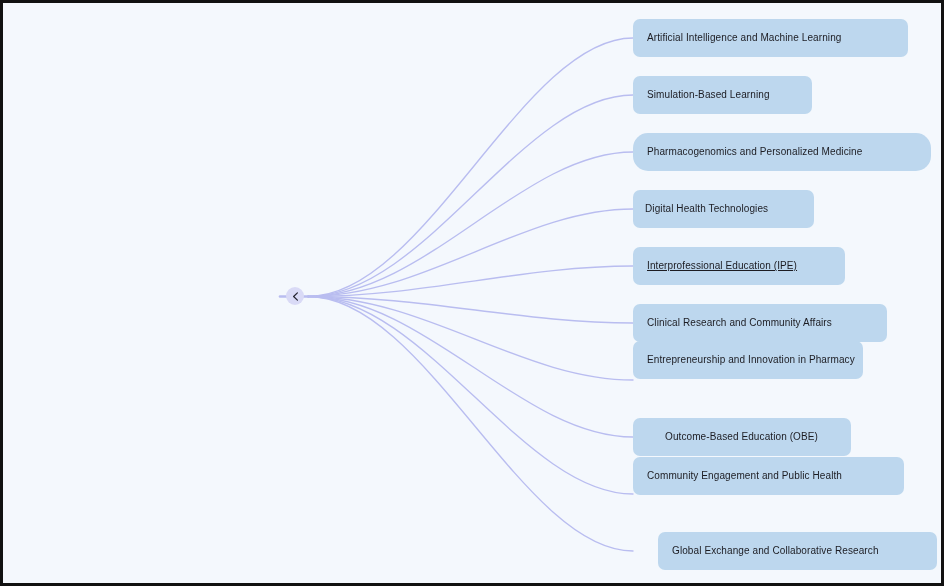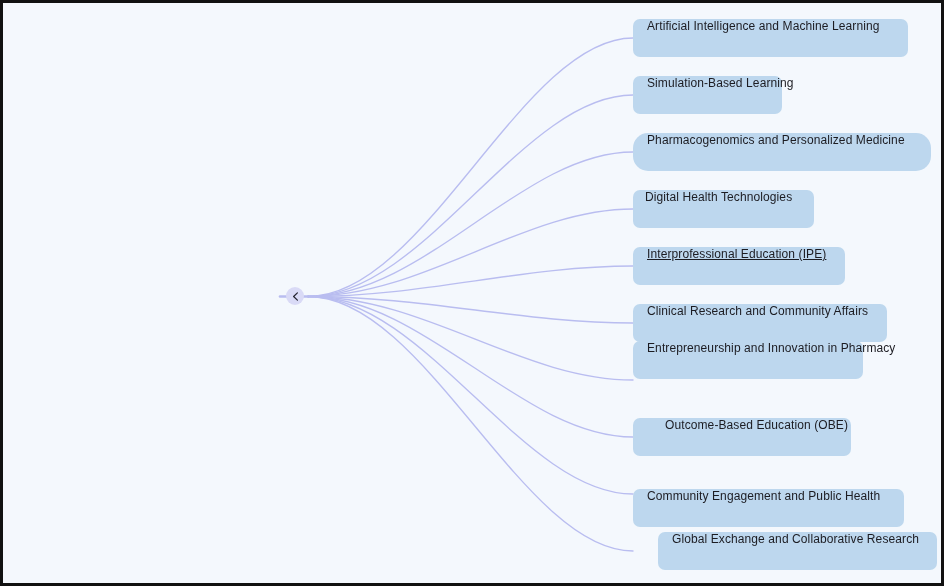--- a/index.html
+++ b/index.html
@@ -37,22 +37,23 @@
     top: 0;
     width: 944px;
     height: 586px;
     pointer-events: none;
   }
 
   .node {
     position: absolute;
     box-sizing: border-box;
     display: flex;
+    align-items: center;
     border-radius: 7px;
-    font-size: 12px;
+    font-size: 10px;
     line-height: 1.2;
     color: #1c1c22;
     letter-spacing: 0.1px;
     white-space: nowrap;
   }
 
   #root-node {
     left: 11px;
     top: 274px;
     height: 39px;
@@ -111,42 +112,42 @@
     <div id="root-toggle">
       <svg width="7" height="9" viewBox="0 0 7 9">
         <path d="M5.4 0.9 L1.6 4.5 L5.4 8.1" fill="none" stroke="#23232f" stroke-width="1.2" stroke-linecap="round" stroke-linejoin="round"></path>
       </svg>
     </div>
 
     <div id="child-nodes">
         <div class="node child-node" style="top: 16px; width: 275px; background: rgb(189, 215, 238);">
           <span>Artificial Intelligence and Machine Learning</span>
         </div>
-        <div class="node child-node" style="top: 73px; width: 149px; background: rgb(189, 215, 238);">
+        <div class="node child-node" style="top: 73px; width: 179px; background: rgb(189, 215, 238);">
           <span>Simulation-Based Learning</span>
         </div>
         <div class="node child-node" style="top: 130px; width: 298px; background: rgb(189, 215, 238); border-radius: 15px;">
           <span>Pharmacogenomics and Personalized Medicine</span>
         </div>
         <div class="node child-node" style="top: 187px; width: 181px; background: rgb(189, 215, 238); padding-left: 12px;">
           <span>Digital Health Technologies</span>
         </div>
         <div class="node child-node" style="top: 244px; width: 212px; background: rgb(189, 215, 238); text-decoration: underline;">
           <span>Interprofessional Education (IPE)</span>
         </div>
         <div class="node child-node" style="top: 301px; width: 254px; background: rgb(189, 215, 238);">
           <span>Clinical Research and Community Affairs</span>
         </div>
         <div class="node child-node" style="top: 338px; width: 230px; background: rgb(189, 215, 238);">
           <span>Entrepreneurship and Innovation in Pharmacy</span>
         </div>
         <div class="node child-node" style="top: 415px; width: 218px; background: rgb(189, 215, 238); padding-left: 32px;">
           <span>Outcome-Based Education (OBE)</span>
         </div>
-        <div class="node child-node" style="top: 486px; width: 271px; background: rgb(189, 215, 238);">
+        <div class="node child-node" style="top: 454px; width: 271px; background: rgb(189, 215, 238);">
           <span>Community Engagement and Public Health</span>
         </div>
         <div class="node child-node" style="top: 529px; width: 279px; background: rgb(189, 215, 238); margin-left: 25px;">
           <span>Global Exchange and Collaborative Research</span>
         </div>
       </div>
 
   </div>
 </div>
 

